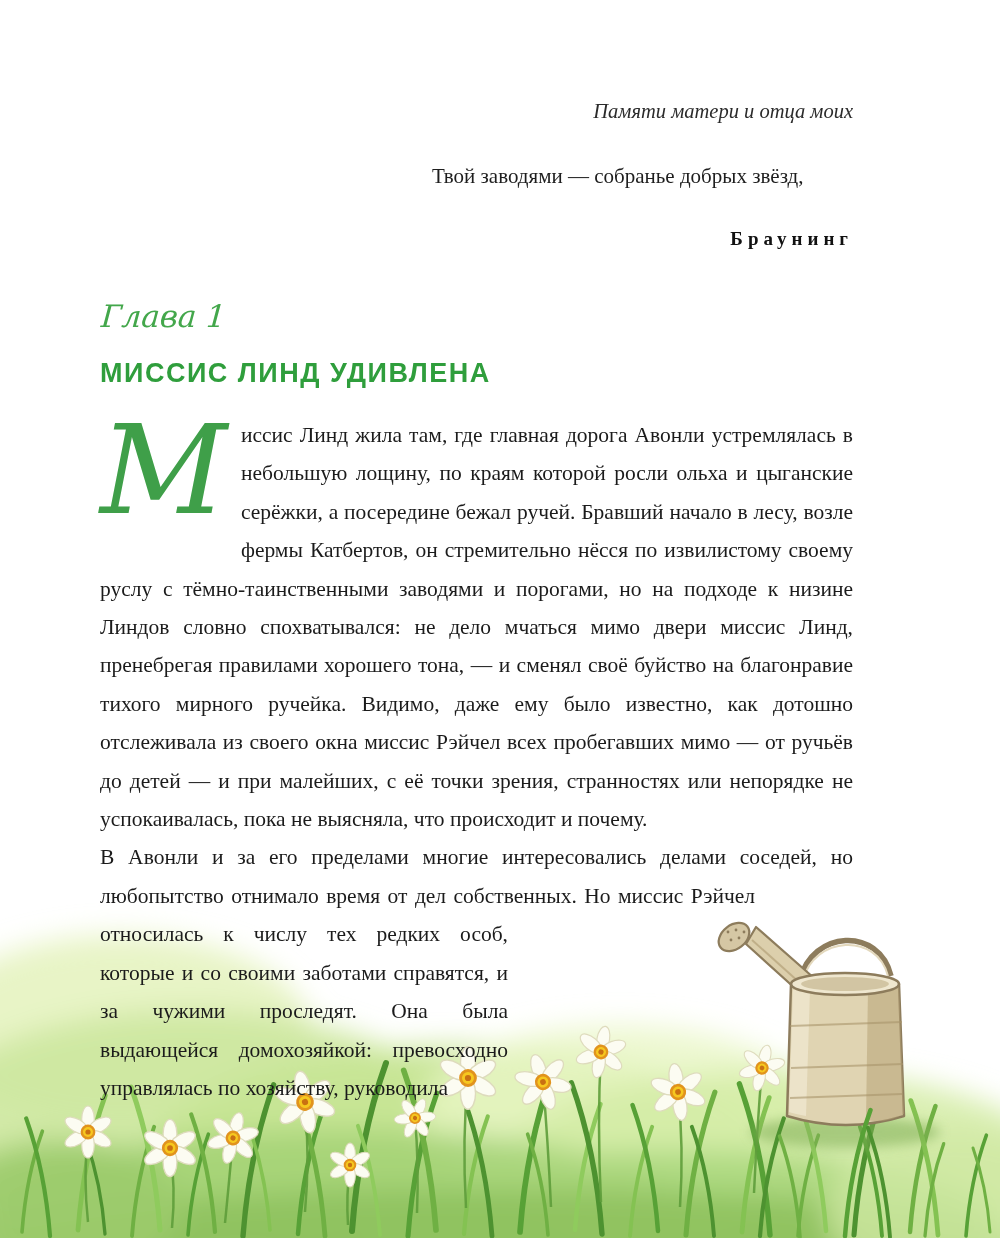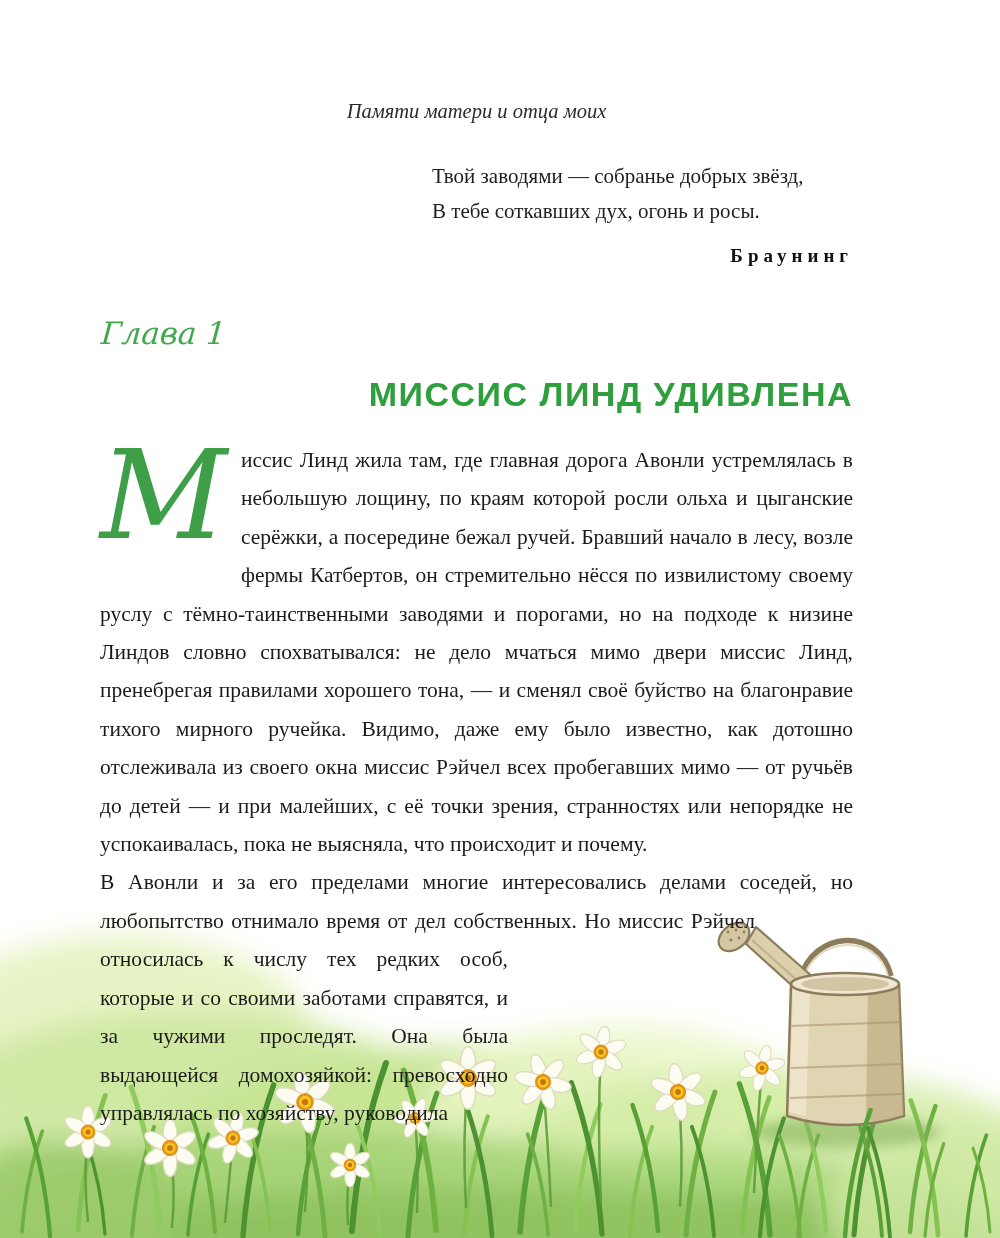--- a/index.html
+++ b/index.html
@@ -23,57 +23,56 @@
   }
   .content {
     position: absolute;
     left: 100px;
     top: 0;
     width: 753px;
     z-index: 2;
   }
   .dedication {
     padding-top: 100px;
-    text-align: center;
+    text-align: right;
     font-style: italic;
     font-size: 20.5px;
     color: #2b2b2b;
   }
   .epigraph {
     margin-top: 36px;
     margin-left: 332px;
     font-size: 21px;
     line-height: 35px;
     color: #1e1e1e;
   }
   .attribution {
-    margin-top: 9px;
+    margin-top: 27px;
     text-align: right;
     font-weight: bold;
     font-size: 19px;
     letter-spacing: 5px;
     color: #111111;
   }
   .chapter-label {
     margin-top: 42px;
     font-family: "DejaVu Serif", serif;
     font-style: italic;
     font-size: 31px;
     color: #43a74b;
     transform: skewX(-4deg);
     transform-origin: left bottom;
   }
   .chapter-title {
     margin: 24px 0 0 0;
     font-family: "Liberation Sans", sans-serif;
     font-weight: bold;
-    font-size: 34px;
+    font-size: 27px;
     letter-spacing: 1.5px;
     color: #2f9e3c;
-    text-align: right;
   }
   .para {
     margin: 0;
     font-size: 21.5px;
     line-height: 38.4px;
     text-align: justify;
     color: #1b1b1b;
   }
   .para1 { margin-top: 27px; }
   .dropcap {
@@ -226,21 +225,20 @@
       <use href="#blade" transform="translate(925,356) scale(1.1)" stroke="#6fb043"></use>
     </g>
   </svg>
 
   <div class="content">
 
     <div class="dedication">Памяти матери и отца моих</div>
 
     <div class="epigraph">
       <div>Твой заводями — собранье добрых звёзд,</div>
-      <div>В тебе соткавших дух, огонь и росы.</div>
       <div class="attribution">Браунинг</div>
     </div>
 
     <div class="chapter-label">Глава 1</div>
 
     <h1 class="chapter-title">МИССИС ЛИНД УДИВЛЕНА</h1>
 
     <p class="para para1"><span class="dropcap">М</span><span>иссис Линд жила там, где главная дорога Авонли устремлялась в небольшую лощину, по краям которой росли ольха и цыганские серёжки, а посередине бежал ручей. Бравший начало в лесу, возле фермы Катбертов, он стремительно нёсся по извилистому своему руслу с тёмно-таинственными заводями и порогами, но на подходе к низине Линдов словно спохватывался: не дело мчаться мимо двери миссис Линд, пренебрегая правилами хорошего тона, — и сменял своё буйство на благонравие тихого мирного ручейка. Видимо, даже ему было известно, как дотошно отслеживала из своего окна миссис Рэйчел всех пробегавших мимо — от ручьёв до детей — и при малейших, с её точки зрения, странностях или непорядке не успокаивалась, пока не выясняла, что происходит и почему.</span></p>
 
     <p class="para para2"><span>В Авонли и за его пределами многие интересовались делами соседей, но любопытство отнимало время от дел собственных. Но миссис </span><span class="sp sp1"></span><span class="sp sp2"></span><span>Рэйчел относилась к числу тех редких особ, которые и со своими заботами справятся, и за чужими проследят. Она была выдающейся домохозяйкой: превосходно управлялась по хозяйству, руководила</span></p>

